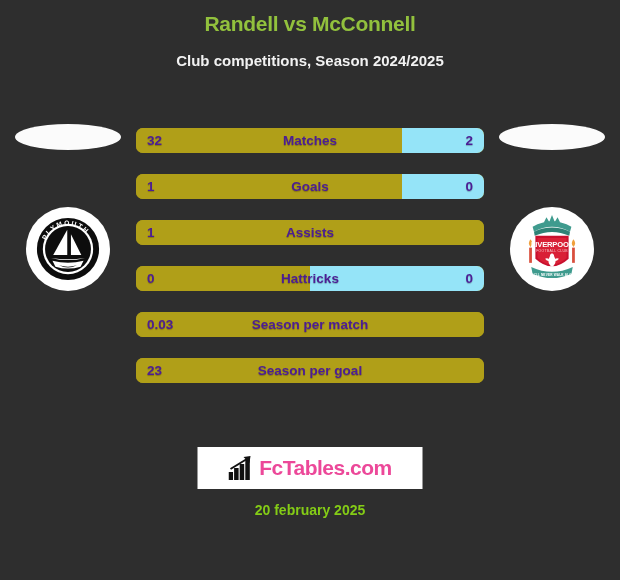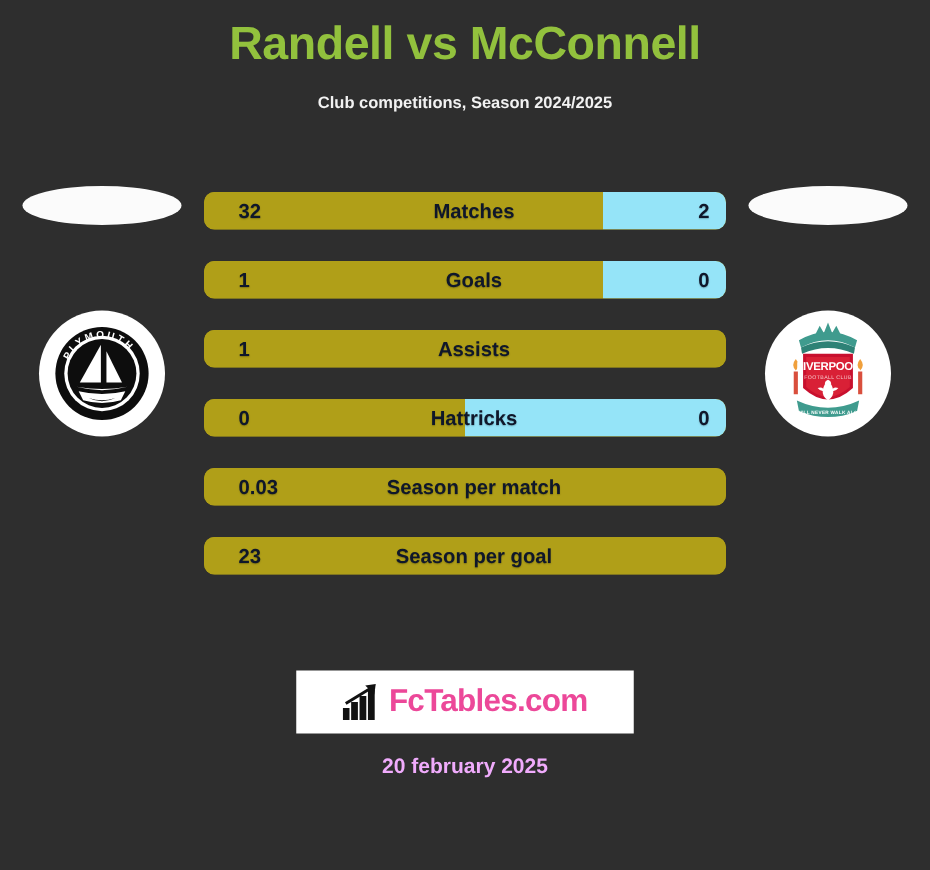--- a/index.html
+++ b/index.html
@@ -12,31 +12,31 @@
     background: #2e2e2e;
     font-family: "Liberation Sans", sans-serif;
     overflow: hidden;
     position: relative;
   }
 
   
   .title {
     text-align: center;
     color: #92c13d;
-    font-size: 31px;
+    font-size: 21px;
     font-weight: bold;
     letter-spacing: -0.3px;
     padding-top: 13px;
     line-height: 1.05;
     white-space: nowrap;
   }
   .subtitle {
     text-align: center;
     color: #f2f2f2;
-    font-size: 11px;
+    font-size: 15px;
     font-weight: bold;
     margin-top: 17px;
   }
 
   
   .player-col {
     position: absolute;
     top: 120px;
     width: 128px;
     display: flex;
@@ -107,24 +107,23 @@
     background: #95e4f8;
   }
   .stat-label,
   .stat-val-left,
   .stat-val-right {
     position: absolute;
     top: 0;
     line-height: 25px;
     font-size: 13.5px;
     font-weight: bold;
-    color: #0f172a;
+    color: #4c1d95;
     text-shadow: 0 1px 1px rgba(0,0,0,0.25);
     white-space: nowrap;
-    margin-left: 12px;
   }
   .stat-label {
     left: 0; right: 0;
     text-align: center;
   }
   .stat-val-left  { left: 11px; }
   .stat-val-right { right: 11px; }
 
   
   .logo-box {
@@ -144,21 +143,21 @@
     font-size: 21px;
     font-weight: bold;
     color: #ec4899;
     letter-spacing: -0.5px;
   }
   .date {
     position: absolute;
     top: 502px;
     left: 0; right: 0;
     text-align: center;
-    color: #f0abfc;
+    color: #84cc16;
     font-size: 14px;
     font-weight: bold;
   }
 </style>
 </head>
 <body>
 
 <div class="title">Randell vs McConnell</div>
 <div class="subtitle">Club competitions, Season 2024/2025</div>
 

